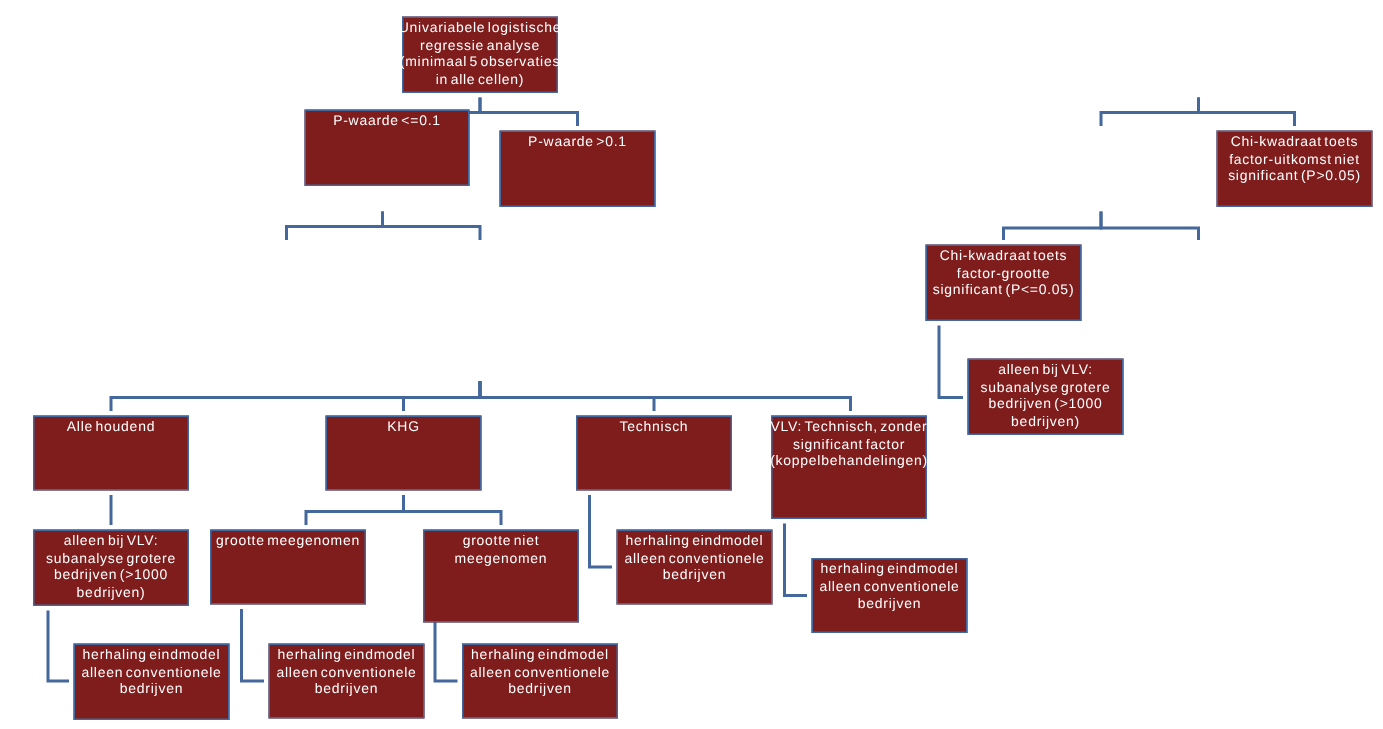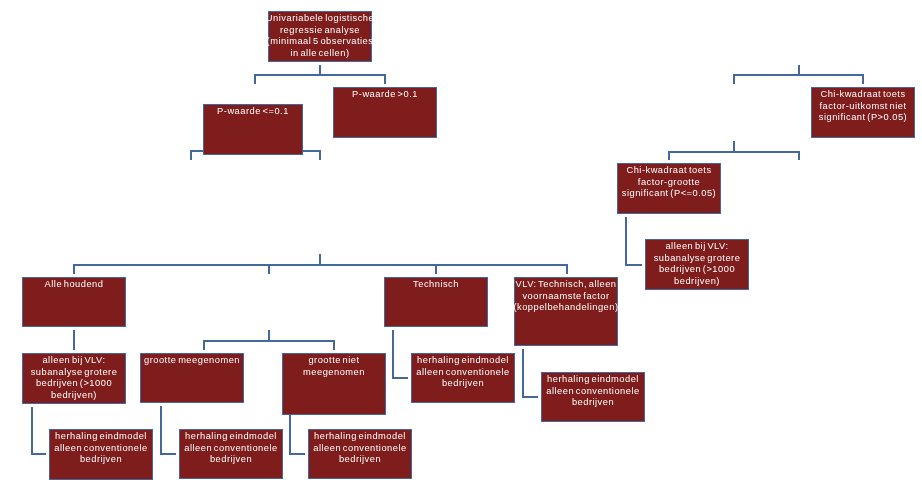--- a/index.html
+++ b/index.html
@@ -46,34 +46,37 @@
     <polyline points="523,349 523,397 538,397"></polyline>
     <polyline points="799,65 799,75 734,75 734,84"></polyline>
     <polyline points="799,65 799,75 863,75 863,84"></polyline>
     <polyline points="734,141 734,152 669,152 669,160"></polyline>
     <polyline points="734,141 734,152 799,152 799,160"></polyline>
     <polyline points="626,217 626,265 642,265"></polyline>
   </svg>
   <div class="node" style="left:268px;top:11px;width:104px;height:51px">
       <span style="width:110px">Univariabele logistische regressie analyse (minimaal 5 observaties in alle cellen)</span>
     </div>
-  <div class="node" style="left:203px;top:104px;width:100px;height:51px">
+  <div class="node" style="left:203px;top:73px;width:110px;height:51px">
       <span style="width:110px">P-waarde &lt;=0.1</span>
     </div>
   <div class="node" style="left:333px;top:87px;width:104px;height:51px">
       <span style="width:110px">P-waarde &gt;0.1</span>
     </div>
   <div class="node" style="left:22px;top:277px;width:104px;height:50px">
       <span style="width:110px">Alle houdend</span>
     </div>
+  <div class="node" style="left:217px;top:277px;width:104px;height:50px">
+      <span style="width:110px">KHG</span>
+    </div>
   <div class="node" style="left:384px;top:277px;width:104px;height:50px">
       <span style="width:110px">Technisch</span>
     </div>
   <div class="node" style="left:514px;top:277px;width:104px;height:69px">
-      <span style="width:110px">VLV: Technisch, alleen voornaamste factor (koppelbehandelingen)</span>
+      <span style="width:110px">VLV: Technisch, zonder significant factor (koppelbehandelingen)</span>
     </div>
   <div class="node" style="left:22px;top:353px;width:104px;height:51px">
       <span style="width:110px">alleen bij VLV: subanalyse grotere bedrijven (&gt;1000 bedrijven)</span>
     </div>
   <div class="node" style="left:140px;top:353px;width:104px;height:50px">
       <span style="width:110px">grootte meegenomen</span>
     </div>
   <div class="node" style="left:282px;top:353px;width:104px;height:62px">
       <span style="width:110px">grootte niet meegenomen</span>
     </div>

